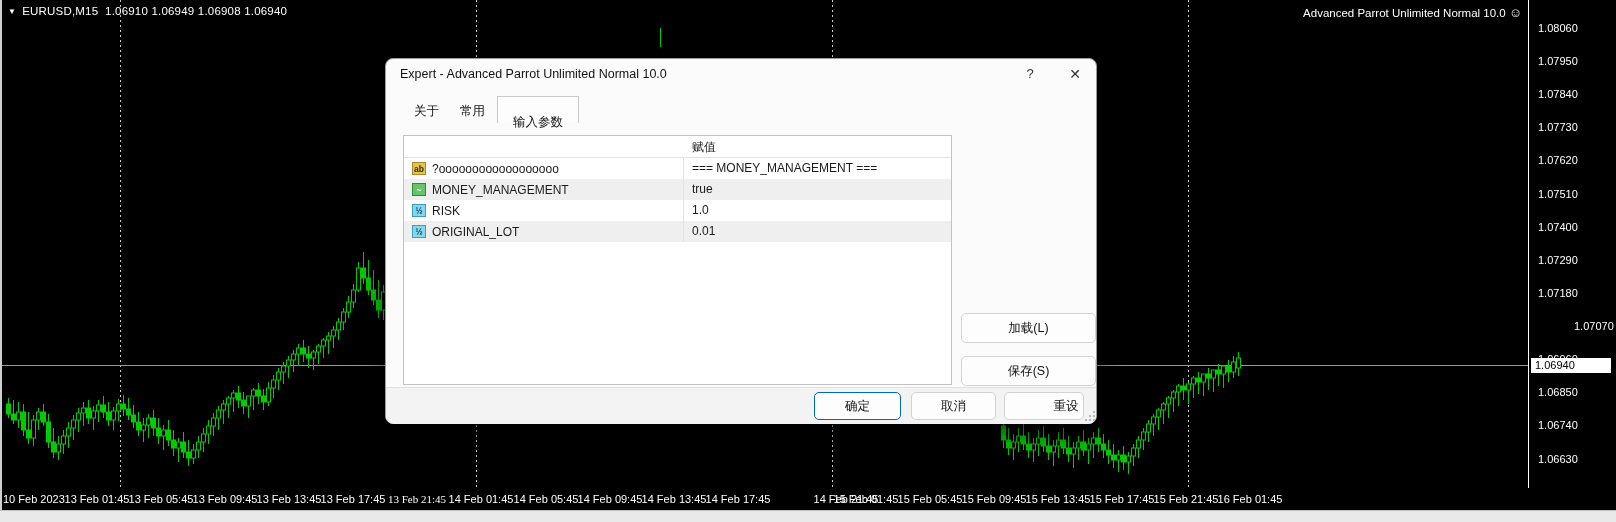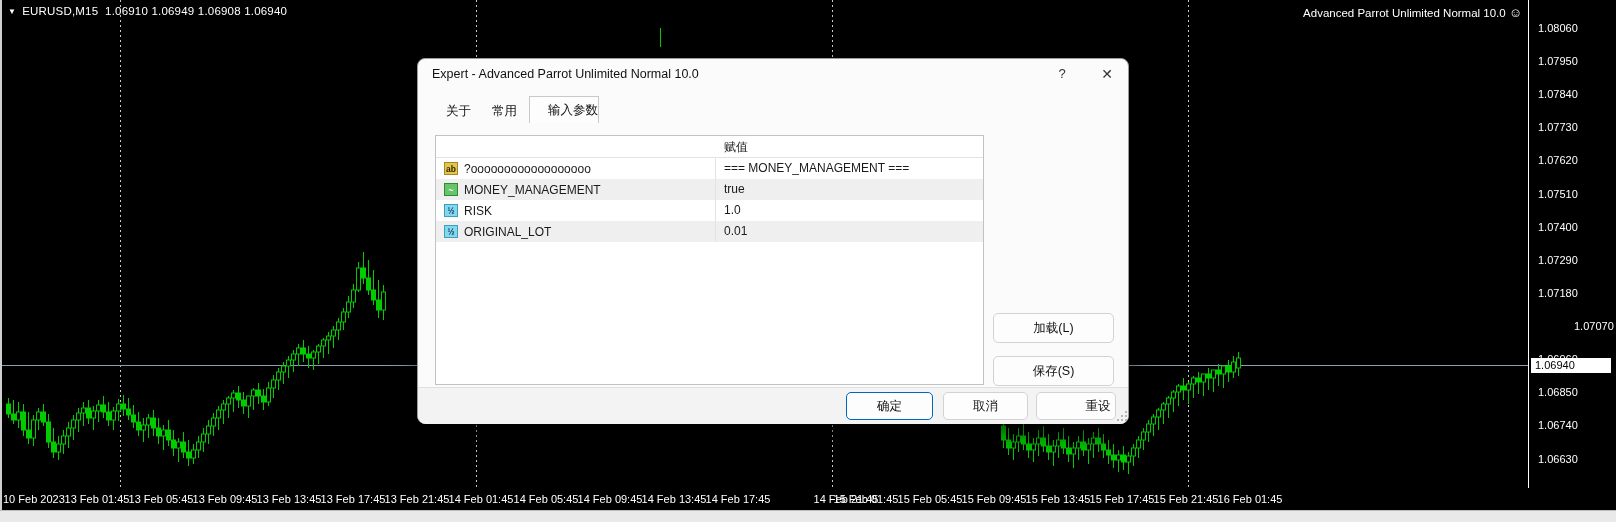--- a/index.html
+++ b/index.html
@@ -21,21 +21,21 @@
   #time-axis { position:absolute; left:0; top:488px; width:1616px; height:22px; background:#000; }
   .time-label { position:absolute; top:5px; color:#fff; font-size:11px; white-space:nowrap; transform:translateX(-50%); }
   .time-label.first { transform:none; }
 
   #left-frame { position:absolute; left:0; top:0; width:2px; height:510px; background:#cfcfcf; }
   #bottom-strip { position:absolute; left:0; top:510px; width:1616px; height:12px; background:#e9e9e9; border-top:1px solid #bdbdbd; }
 
   
   #dialog { position:absolute; left:385px; top:58px; width:712px; height:366px; background:#fbfbfb;
             border:1px solid #9b9b9b; border-radius:8px; box-shadow:0 10px 26px rgba(0,0,0,.6);
-            color:#1a1a1a; font-size:12.5px;margin-left:32px; }
+            color:#1a1a1a; font-size:12.5px; }
   #dialog-titlebar { position:absolute; left:0; top:0; right:0; height:30px; border-radius:8px 8px 0 0; }
   #dialog-title { position:absolute; left:14px; top:8px; font-size:12.5px; color:#111; white-space:nowrap; }
   .titlebar-btn { position:absolute; top:0; width:40px; height:30px; text-align:center; line-height:30px; font-size:13px; color:#333; cursor:default; }
   #help-button  { left:624px; }
   #close-button { left:669px; font-size:14px; }
 
   #tab-strip { position:absolute; left:17px; top:37px; right:17px; height:27px; }
   .tab { position:absolute; top:3px; height:24px; padding:0 10px; line-height:24px; background:transparent; color:#111; }
   .tab.active { top:0; height:27px; line-height:26px; background:#fdfdfd; border:1px solid #c9c9c9; border-bottom:none; z-index:2; }
 
@@ -46,21 +46,21 @@
   .param-row { position:relative; height:21px; font-size:12px; }
   .param-row.shaded { background:#efefef; }
   .param-row .col-name { display:flex; align-items:center; gap:6px; padding-top:0; }
   .param-row .col-value { padding-top:3px; }
   .param-icon { display:inline-block; width:14px; height:13px; border-radius:0; font-size:8.5px; font-weight:bold;
                 text-align:center; line-height:13px; flex:0 0 auto; }
   .string-param-icon { background:#e3c44c; border:1px solid #a8862a; color:#332800; }
   .bool-param-icon   { background:#67c46b; border:1px solid #2e8b34; color:#fff; }
   .number-param-icon { background:#86d7ec; border:1px solid #3aa0c0; color:#0a3e66; }
 
-  .side-button { position:absolute; left:575px; width:121px; height:30px; background:#fdfdfd; border:1px solid #d2d2d2;
+  .side-button { position:absolute; left:575px; width:135px; height:30px; background:#fdfdfd; border:1px solid #d2d2d2;
                  border-radius:5px; text-align:center; line-height:28px; font-size:12.5px; color:#111; }
   #load-button { top:254px; }
   #save-button { top:297px; }
 
   #dialog-bottom { position:absolute; left:0; right:0; top:328px; height:37px; background:#f3f3f3;
                    border-top:1px solid #e0e0e0; border-radius:0 0 8px 8px; }
   .bottom-button { position:absolute; top:4px; height:28px; background:#fdfdfd; border:1px solid #d2d2d2;
                    border-radius:5px; text-align:center; line-height:26px; font-size:12.5px; color:#111; }
   #ok-button     { left:428px; width:87px; border:1px solid #0067c0; }
   #cancel-button { left:525px; width:85px; }
@@ -465,21 +465,21 @@
     </div>
   <div id="current-price-box" style="top: 358px; left: 1531px;">1.06940</div>
 
   <div id="time-axis">
       <div class="time-label first" style="left: 3px;">10 Feb 2023</div>
       <div class="time-label" style="left: 97px;">13 Feb 01:45</div>
       <div class="time-label" style="left: 161px;">13 Feb 05:45</div>
       <div class="time-label" style="left: 225px;">13 Feb 09:45</div>
       <div class="time-label" style="left: 289px;">13 Feb 13:45</div>
       <div class="time-label" style="left: 353px;">13 Feb 17:45</div>
-      <div class="time-label" style="left: 417px;">13 Feb 21:45</div>
+      <div class="time-label" style="left: 417px; font-family: Liberation Serif, serif;">13 Feb 21:45</div>
       <div class="time-label" style="left: 481px;">14 Feb 01:45</div>
       <div class="time-label" style="left: 546px;">14 Feb 05:45</div>
       <div class="time-label" style="left: 610px;">14 Feb 09:45</div>
       <div class="time-label" style="left: 674px;">14 Feb 13:45</div>
       <div class="time-label" style="left: 738px;">14 Feb 17:45</div>
       <div class="time-label" style="left: 802px; margin-left: 44px;">14 Feb 21:45</div>
       <div class="time-label" style="left: 866px;">15 Feb 01:45</div>
       <div class="time-label" style="left: 930px;">15 Feb 05:45</div>
       <div class="time-label" style="left: 994px;">15 Feb 09:45</div>
       <div class="time-label" style="left: 1058px;">15 Feb 13:45</div>
@@ -494,21 +494,21 @@
   <div id="dialog">
     <div id="dialog-titlebar">
       <div id="dialog-title">Expert - Advanced Parrot Unlimited Normal 10.0</div>
       <div id="help-button" class="titlebar-btn">?</div>
       <div id="close-button" class="titlebar-btn">✕</div>
     </div>
 
     <div id="tab-strip">
         <div class="tab" style="left: 2px; width: 43px; text-align: center; padding: 0px;">关于</div>
         <div class="tab" style="left: 48px; width: 43px; text-align: center; padding: 0px;">常用</div>
-        <div class="tab active" style="left: 94px; width: 70px; text-align: right; padding: 0px;">输入参数</div>
+        <div class="tab active" style="left: 94px; width: 82px; text-align: center; padding: 12px;">输入参数</div>
       </div>
 
     <div id="param-table">
       <div id="table-header">
         <div class="col-value">赋值</div>
       </div>
       <div id="param-rows">
           <div class="param-row">
             <div class="col-name">
               <span class="param-icon string-param-icon">ab</span>

